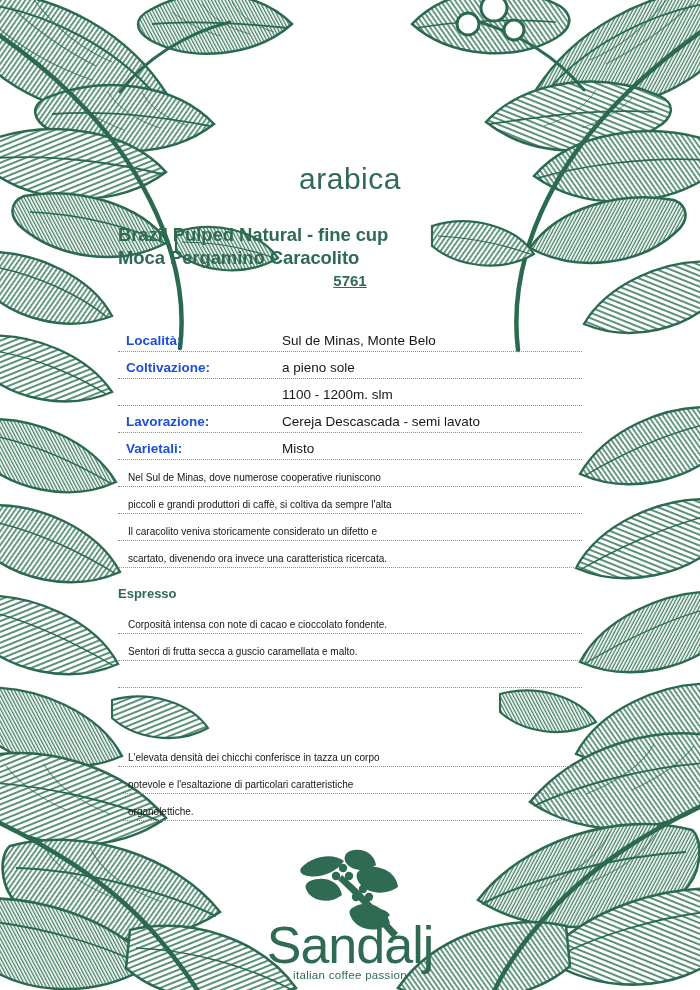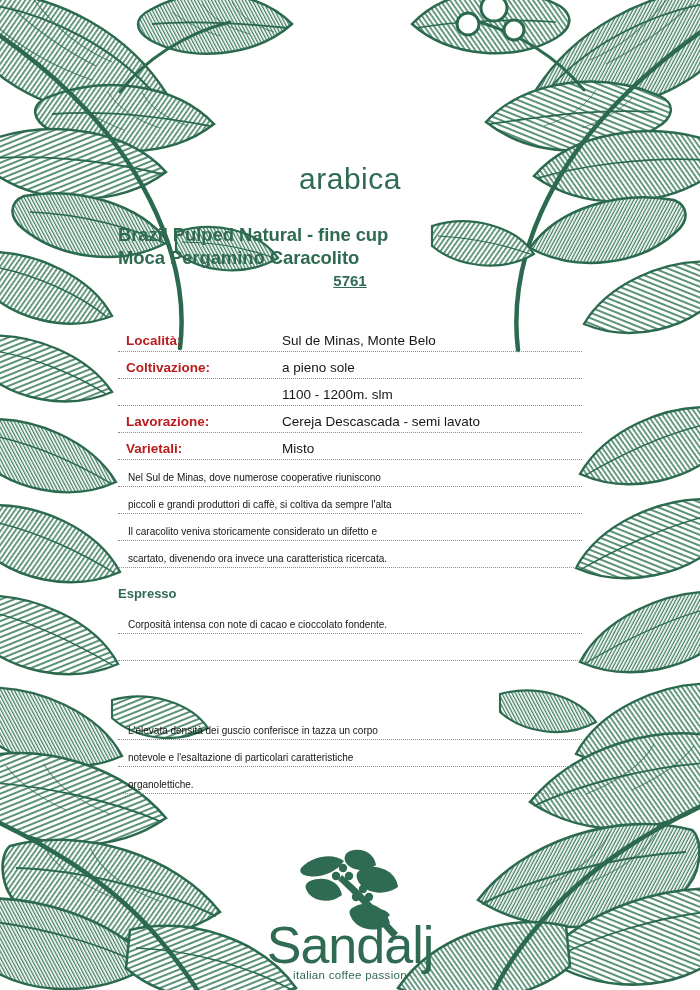--- a/index.html
+++ b/index.html
@@ -78,21 +78,21 @@
     border-bottom: 1px dotted #8c8c8c;
     white-space: nowrap;
     overflow: hidden;
   }
   .row .label {
     position: absolute;
     left: 8px;
     bottom: 3px;
     font-size: 13.5px;
     font-weight: bold;
-    color: #b91c1c;
+    color: #1d4ed8;
   }
   .row .value {
     position: absolute;
     left: 164px;
     bottom: 3px;
     font-size: 13.5px;
     color: #161616;
   }
   .row .flow {
     position: absolute;
@@ -327,29 +327,32 @@
       <div class="row">
         <span class="flow">scartato, divenendo ora invece una caratteristica ricercata.</span>
       </div>
 
       <div class="spacer-13"></div>
       <div class="section-head">Espresso</div>
 
       <div class="row">
         <span class="flow">Corposità intensa con note di cacao e cioccolato fondente.</span>
       </div>
+      <div class="row">
+        <span class="flow">Sentori di frutta secca a guscio caramellata e malto.</span>
+      </div>
       <div class="row blank">
         <span class="flow"></span>
       </div>
 
       <div class="spacer-26"></div>
       <div class="spacer-26"></div>
 
       <div class="row">
-        <span class="flow">L'elevata densità dei guscio conferisce in tazza un corpo</span>
+        <span class="flow">L'elevata densità dei chicchi conferisce in tazza un corpo</span>
       </div>
       <div class="row">
         <span class="flow">notevole e l'esaltazione di particolari caratteristiche</span>
       </div>
       <div class="row">
         <span class="flow">organolettiche.</span>
       </div>
 
     </div>
   </div>

